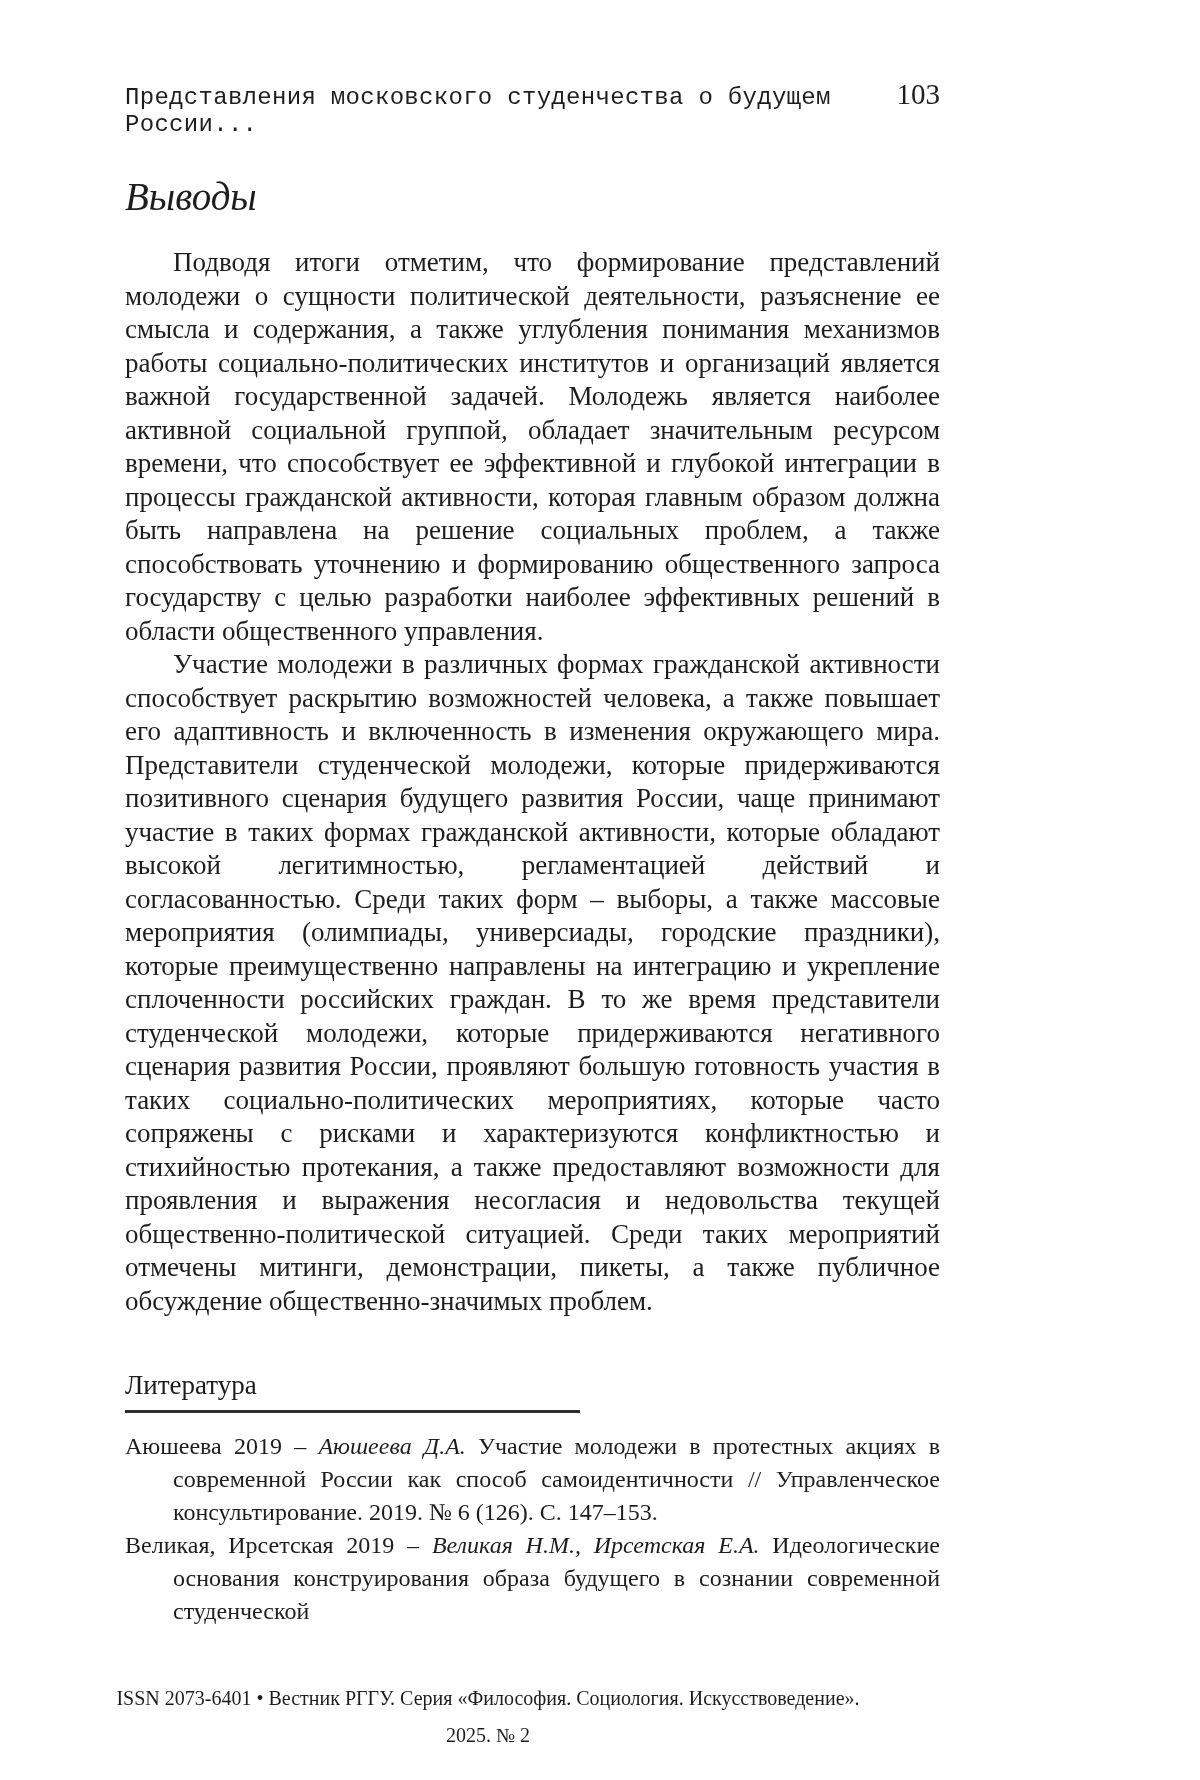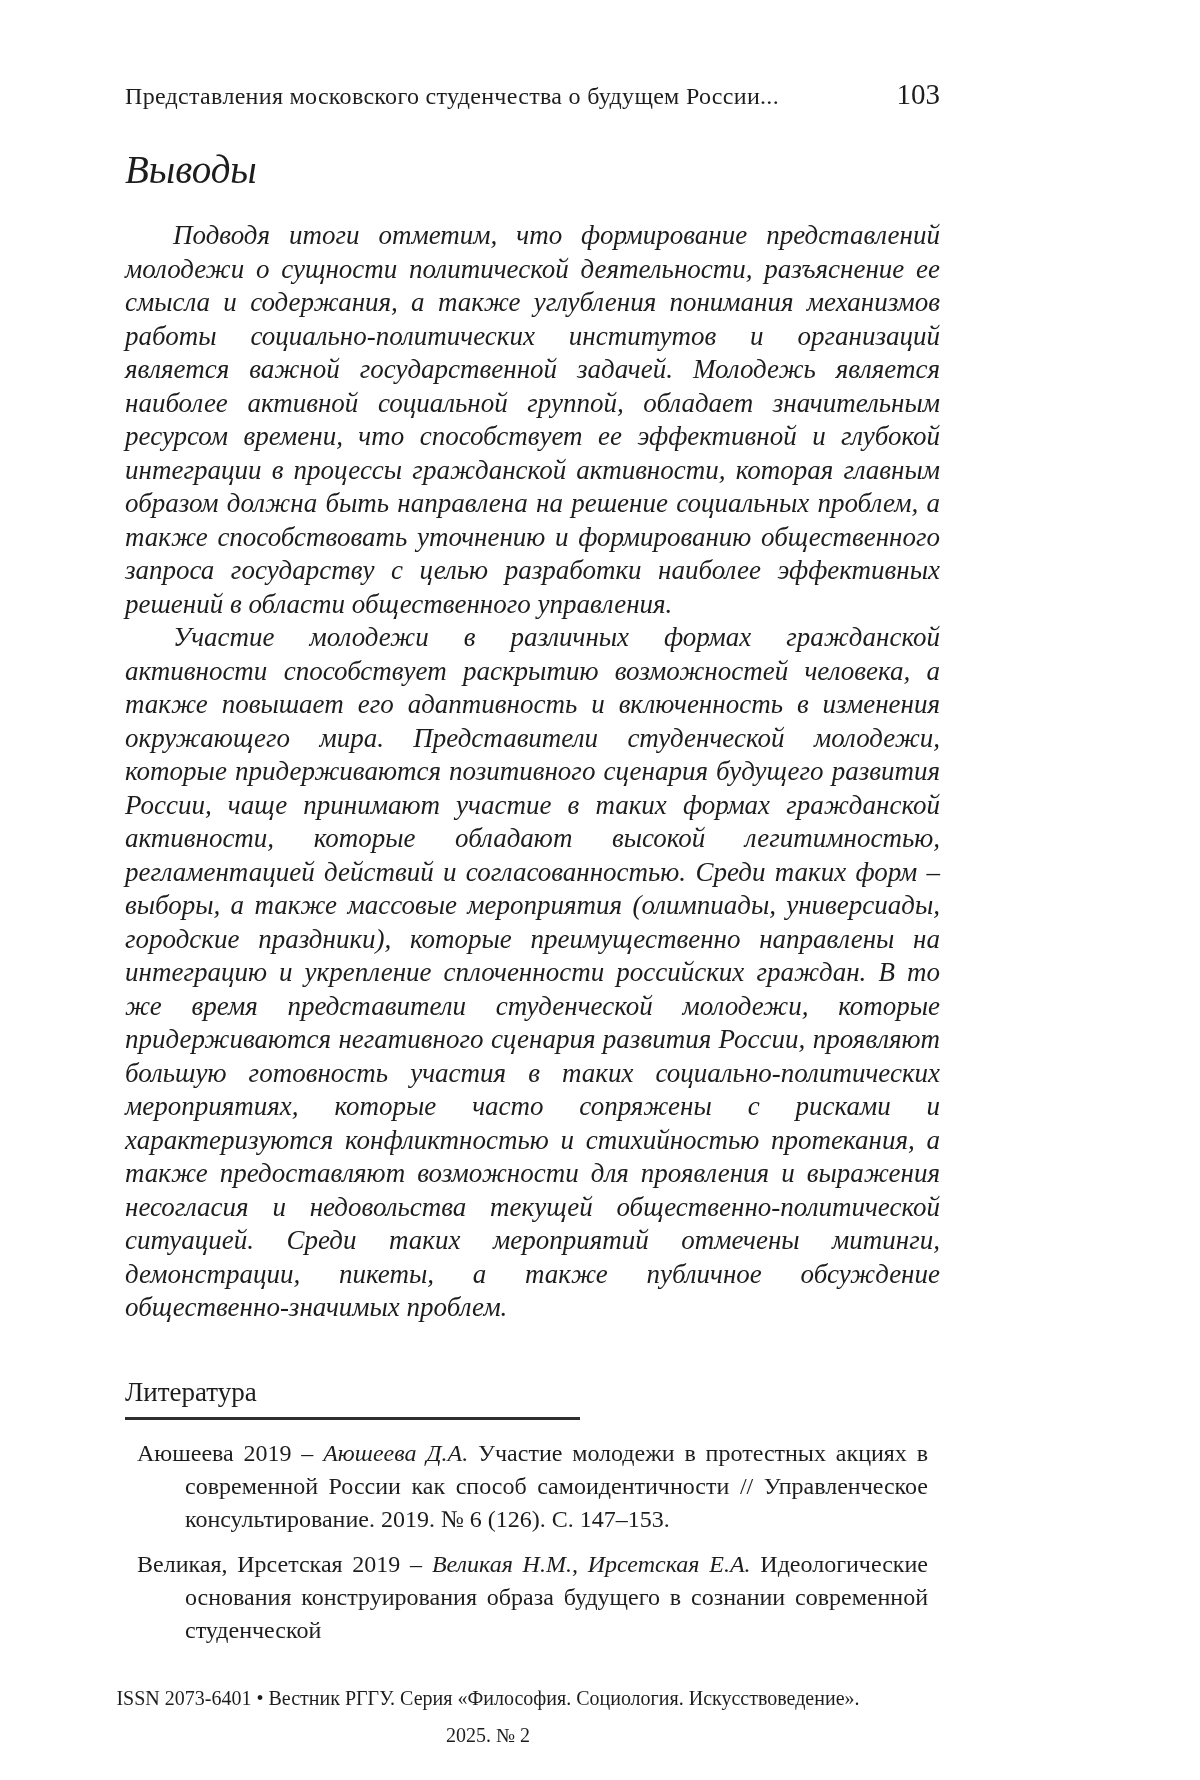--- a/index.html
+++ b/index.html
@@ -24,38 +24,38 @@
   }
   .running-head {
     display: flex;
     justify-content: space-between;
     align-items: baseline;
     padding-top: 78px;
   }
   .running-head .rh-title {
     font-size: 24px;
     letter-spacing: 0.3px;
+    font-family: Liberation Mono, monospace;
   }
   .running-head .rh-pagenum {
     font-size: 29px;
     margin-left: 18px;
   }
   .section-heading {
     font-style: italic;
     font-weight: normal;
     font-size: 39px;
     margin: 36px 0 0 0;
   }
   .body-para {
     font-size: 27px;
     line-height: 33.5px;
     text-align: justify;
     text-indent: 48px;
     margin: 0;
-    font-style: italic;
   }
   .body-para.first {
     margin-top: 27px;
   }
   .lit-heading {
     font-weight: normal;
     font-size: 27px;
     margin: 52px 0 0 0;
   }
   .lit-rule {
@@ -64,21 +64,21 @@
     background: #2e2e2e;
     margin-top: 9px;
   }
   .references {
     margin-top: 17px;
   }
   .ref-entry {
     font-size: 24px;
     line-height: 33px;
     text-align: justify;
-    margin: 12px;
+    margin: 0;
     padding-left: 48px;
     text-indent: -48px;
   }
   .ref-entry .ref-authors {
     font-style: italic;
   }
   .page-footer {
     position: absolute;
     left: 0;
     top: 1680px;

